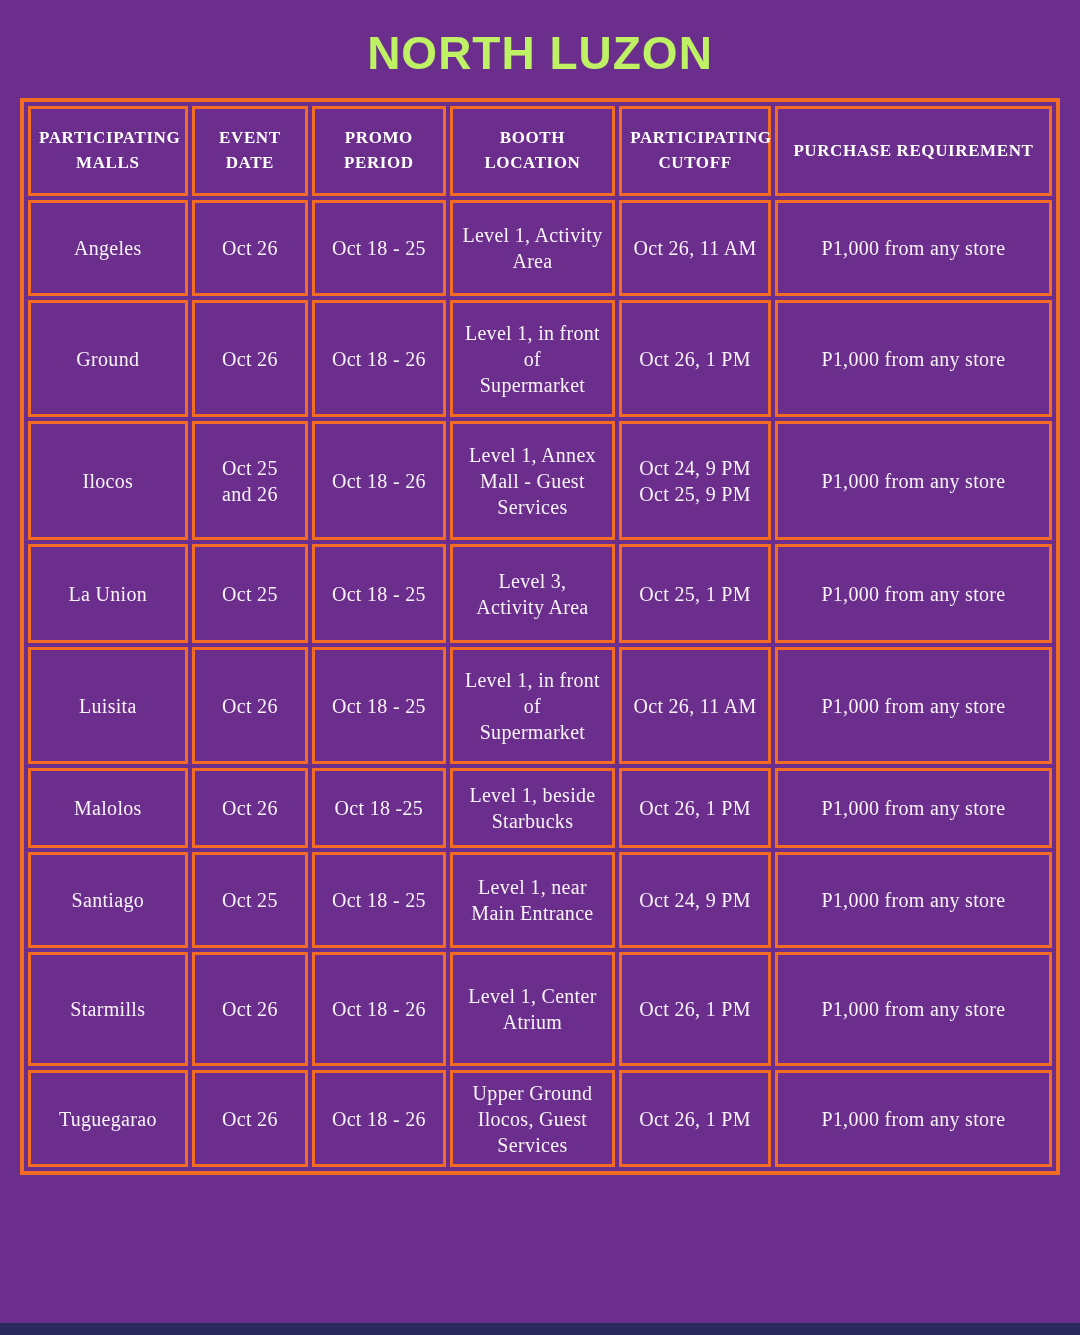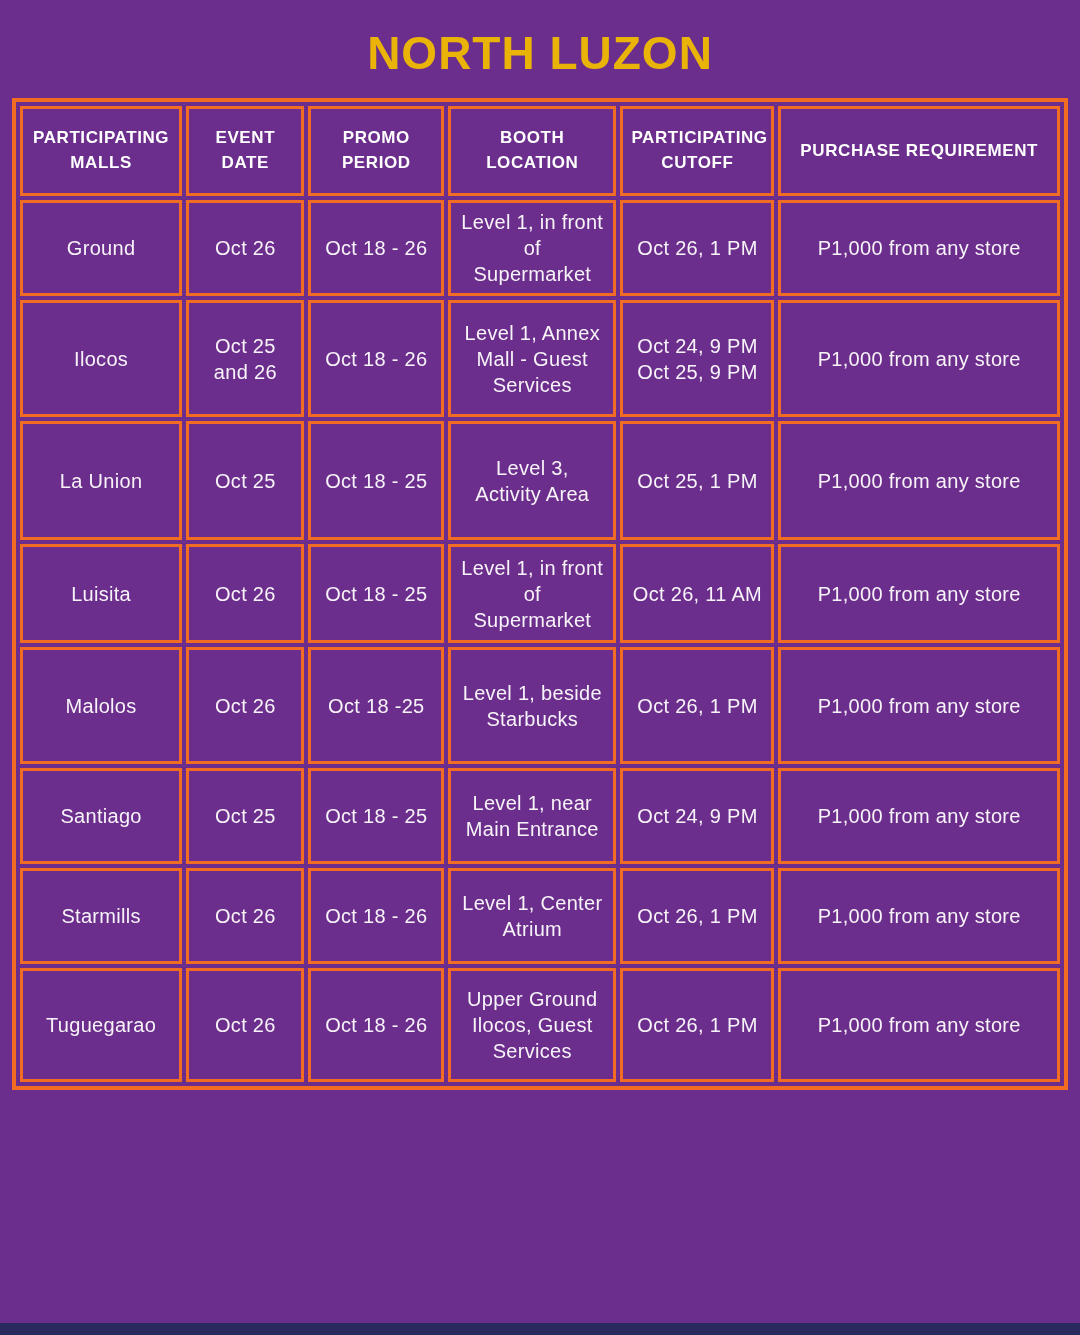--- a/index.html
+++ b/index.html
@@ -11,28 +11,29 @@
     position:relative;
     width:1080px;
     height:1335px;
     background:#6c2e8c;
     overflow:hidden;
   }
   .title{
     margin:0;
     padding:26px 0 18px 0;
     text-align:center;
-    color:#eab308;
+    color:#bef264;
     font-size:46px;
     font-weight:800;
     letter-spacing:1px;
   }
   .table-wrap{
-    margin:0 12px;
+    margin:0 20px;
     border:4px solid #f26c23;
+    font-family:Liberation Serif, serif;
   }
   table{
     width:100%;
     table-layout:fixed;
     border-collapse:separate;
     border-spacing:4px;
   }
   col.c1{width:15.9%;}
   col.c2{width:11.6%;}
   col.c3{width:13.3%;}
@@ -60,21 +61,21 @@
     font-weight:400;
     letter-spacing:0.3px;
     line-height:1.3;
   }
   thead tr{height:90px;}
   tbody tr:nth-child(1){height:96px;}
   tbody tr:nth-child(2){height:117px;}
   tbody tr:nth-child(3){height:119px;}
   tbody tr:nth-child(4){height:99px;padding-left:20px;}
   tbody tr:nth-child(5){height:117px;}
-  tbody tr:nth-child(6){height:96px;}
+  tbody tr:nth-child(6){height:80px;}
   tbody tr:nth-child(7){height:96px;}
   tbody tr:nth-child(8){height:114px;}
   tbody tr:nth-child(9){height:97px;}
   tbody tr:nth-child(10){height:114px;}
   .footer-bar{
     position:absolute;
     left:0;
     bottom:0;
     width:100%;
     height:12px;
@@ -107,20 +108,29 @@
 PERIOD</th>
             <th>BOOTH
 LOCATION</th>
             <th>PARTICIPATING
 CUTOFF</th>
             <th>PURCHASE REQUIREMENT</th>
           </tr>
       </thead>
       <tbody>
           <tr>
+            <td>Angeles</td>
+            <td>Oct 26</td>
+            <td>Oct 18 - 25</td>
+            <td>Level 1, Activity
+Area</td>
+            <td>Oct 26, 11 AM</td>
+            <td>P1,000 from any store</td>
+          </tr>
+          <tr>
             <td>Ground</td>
             <td>Oct 26</td>
             <td>Oct 18 - 26</td>
             <td>Level 1, in front
 of
 Supermarket</td>
             <td>Oct 26, 1 PM</td>
             <td>P1,000 from any store</td>
           </tr>
           <tr>

